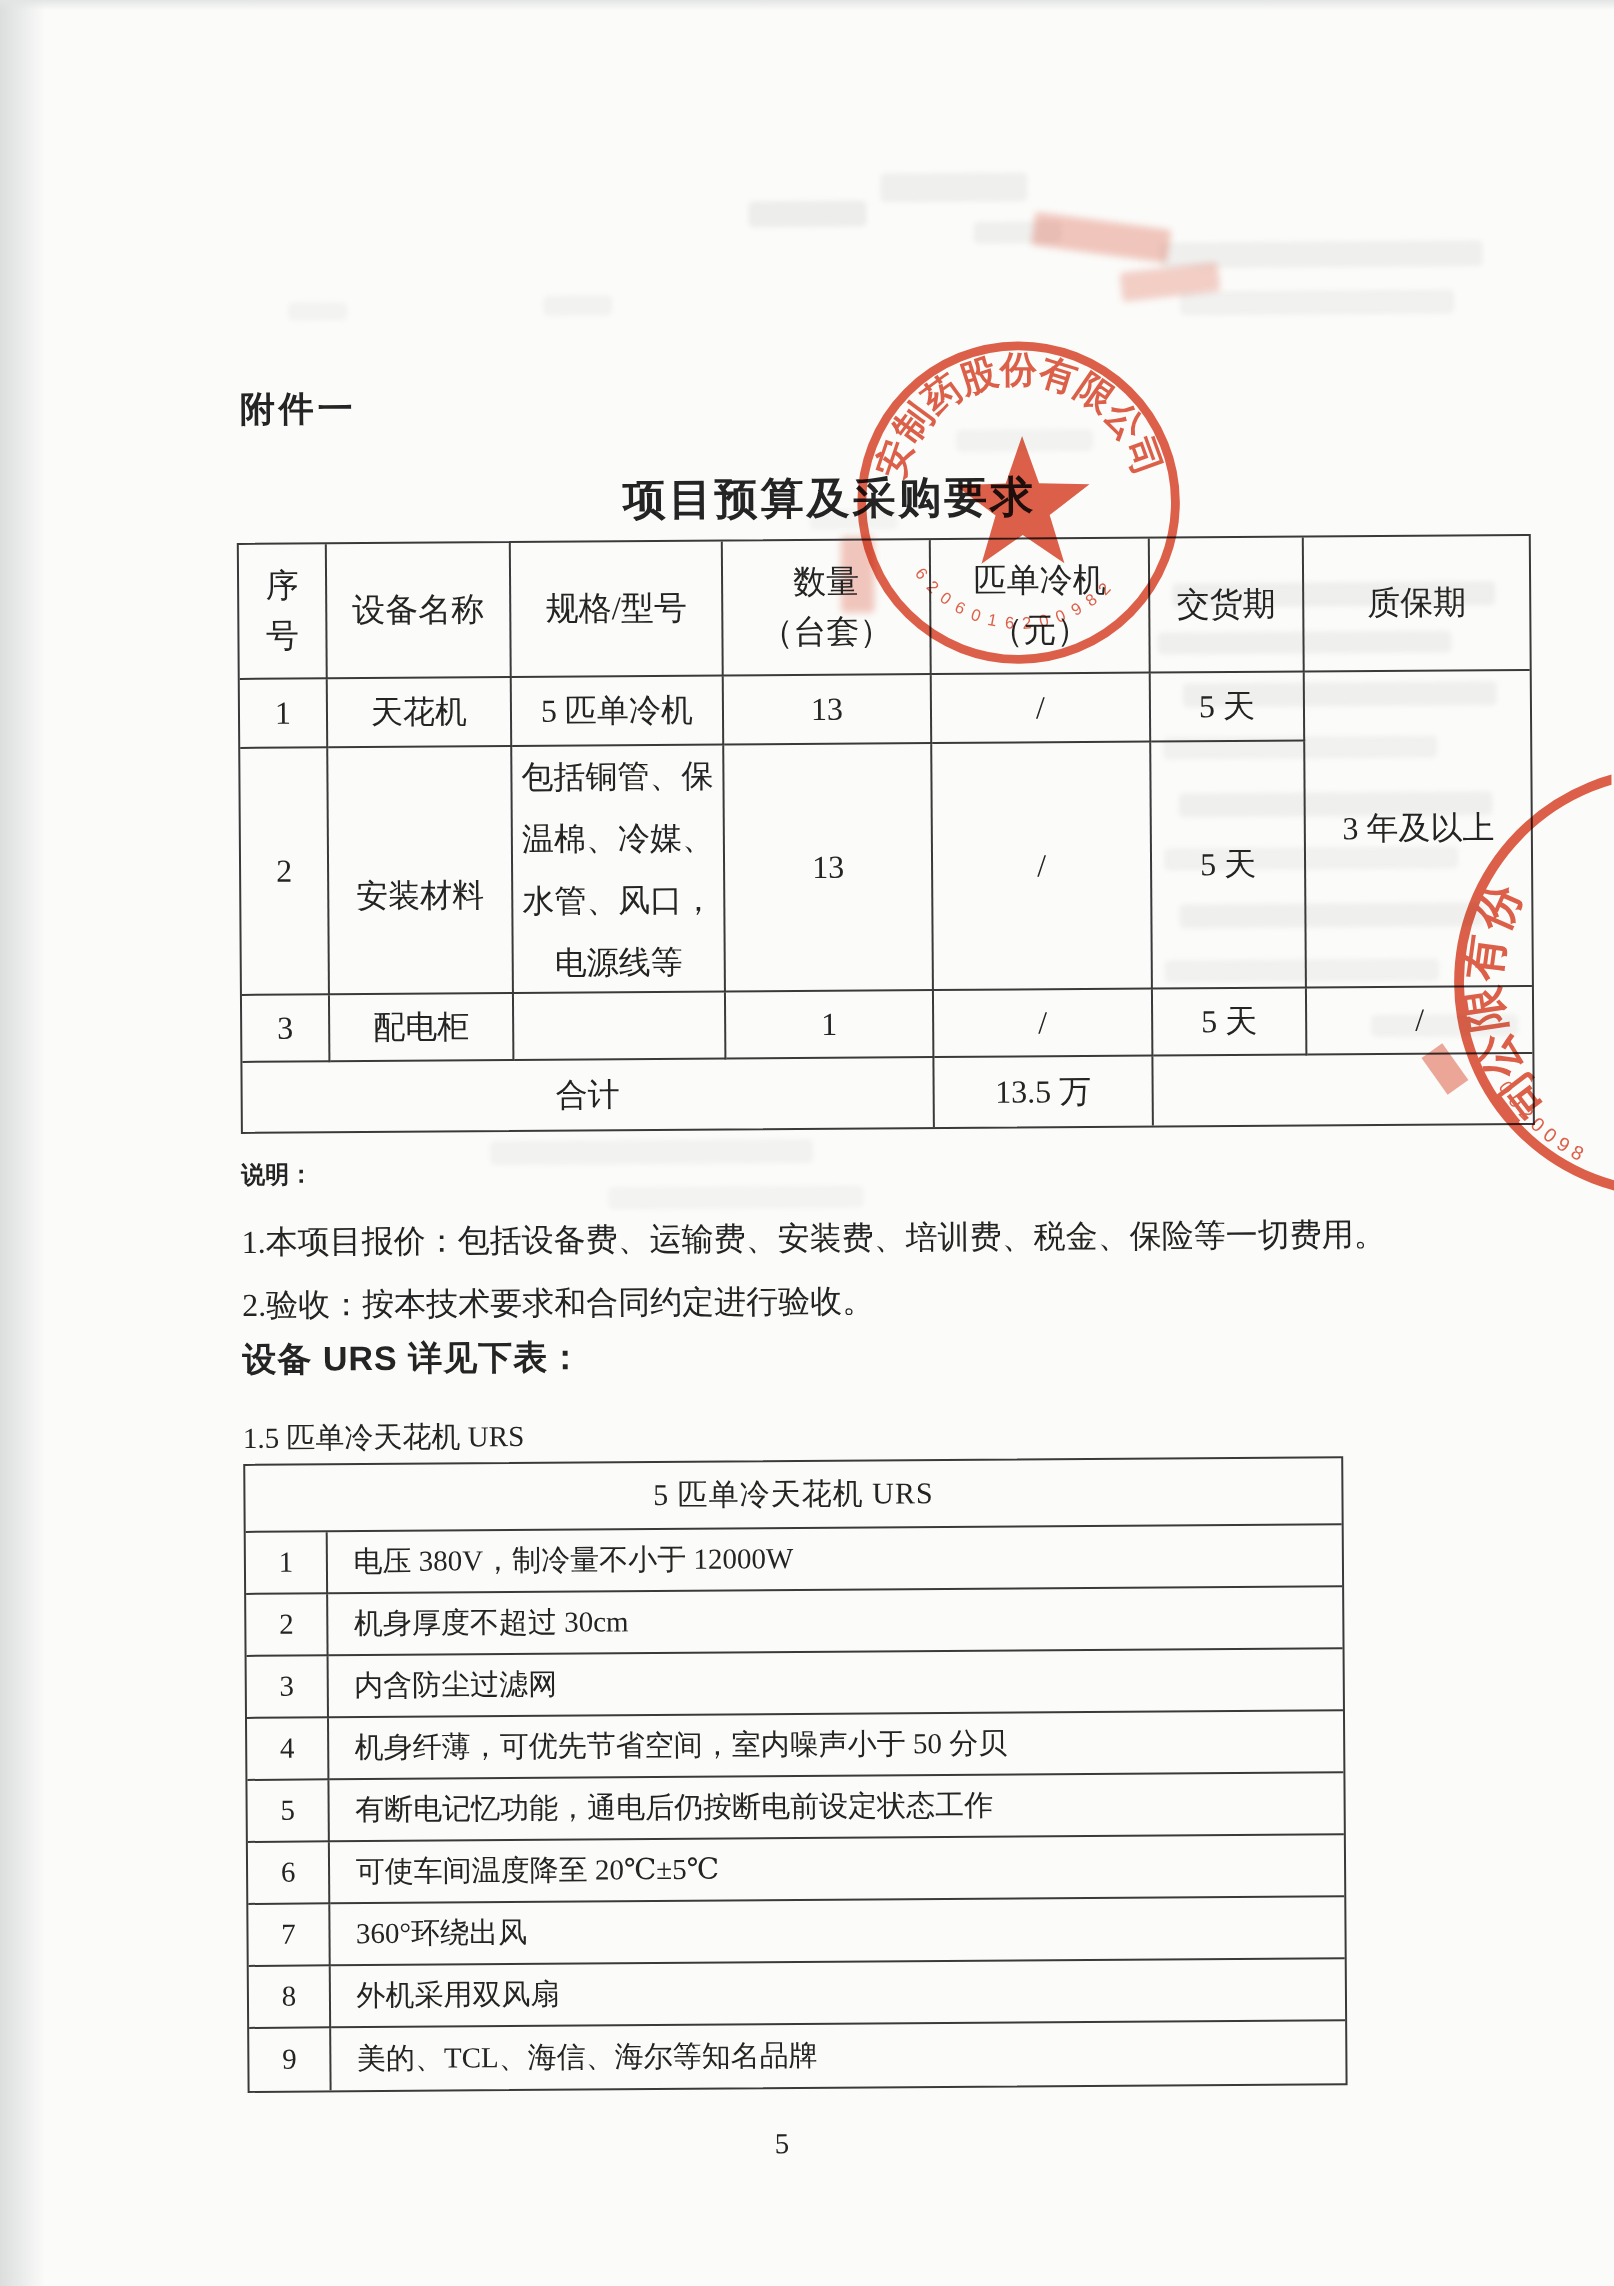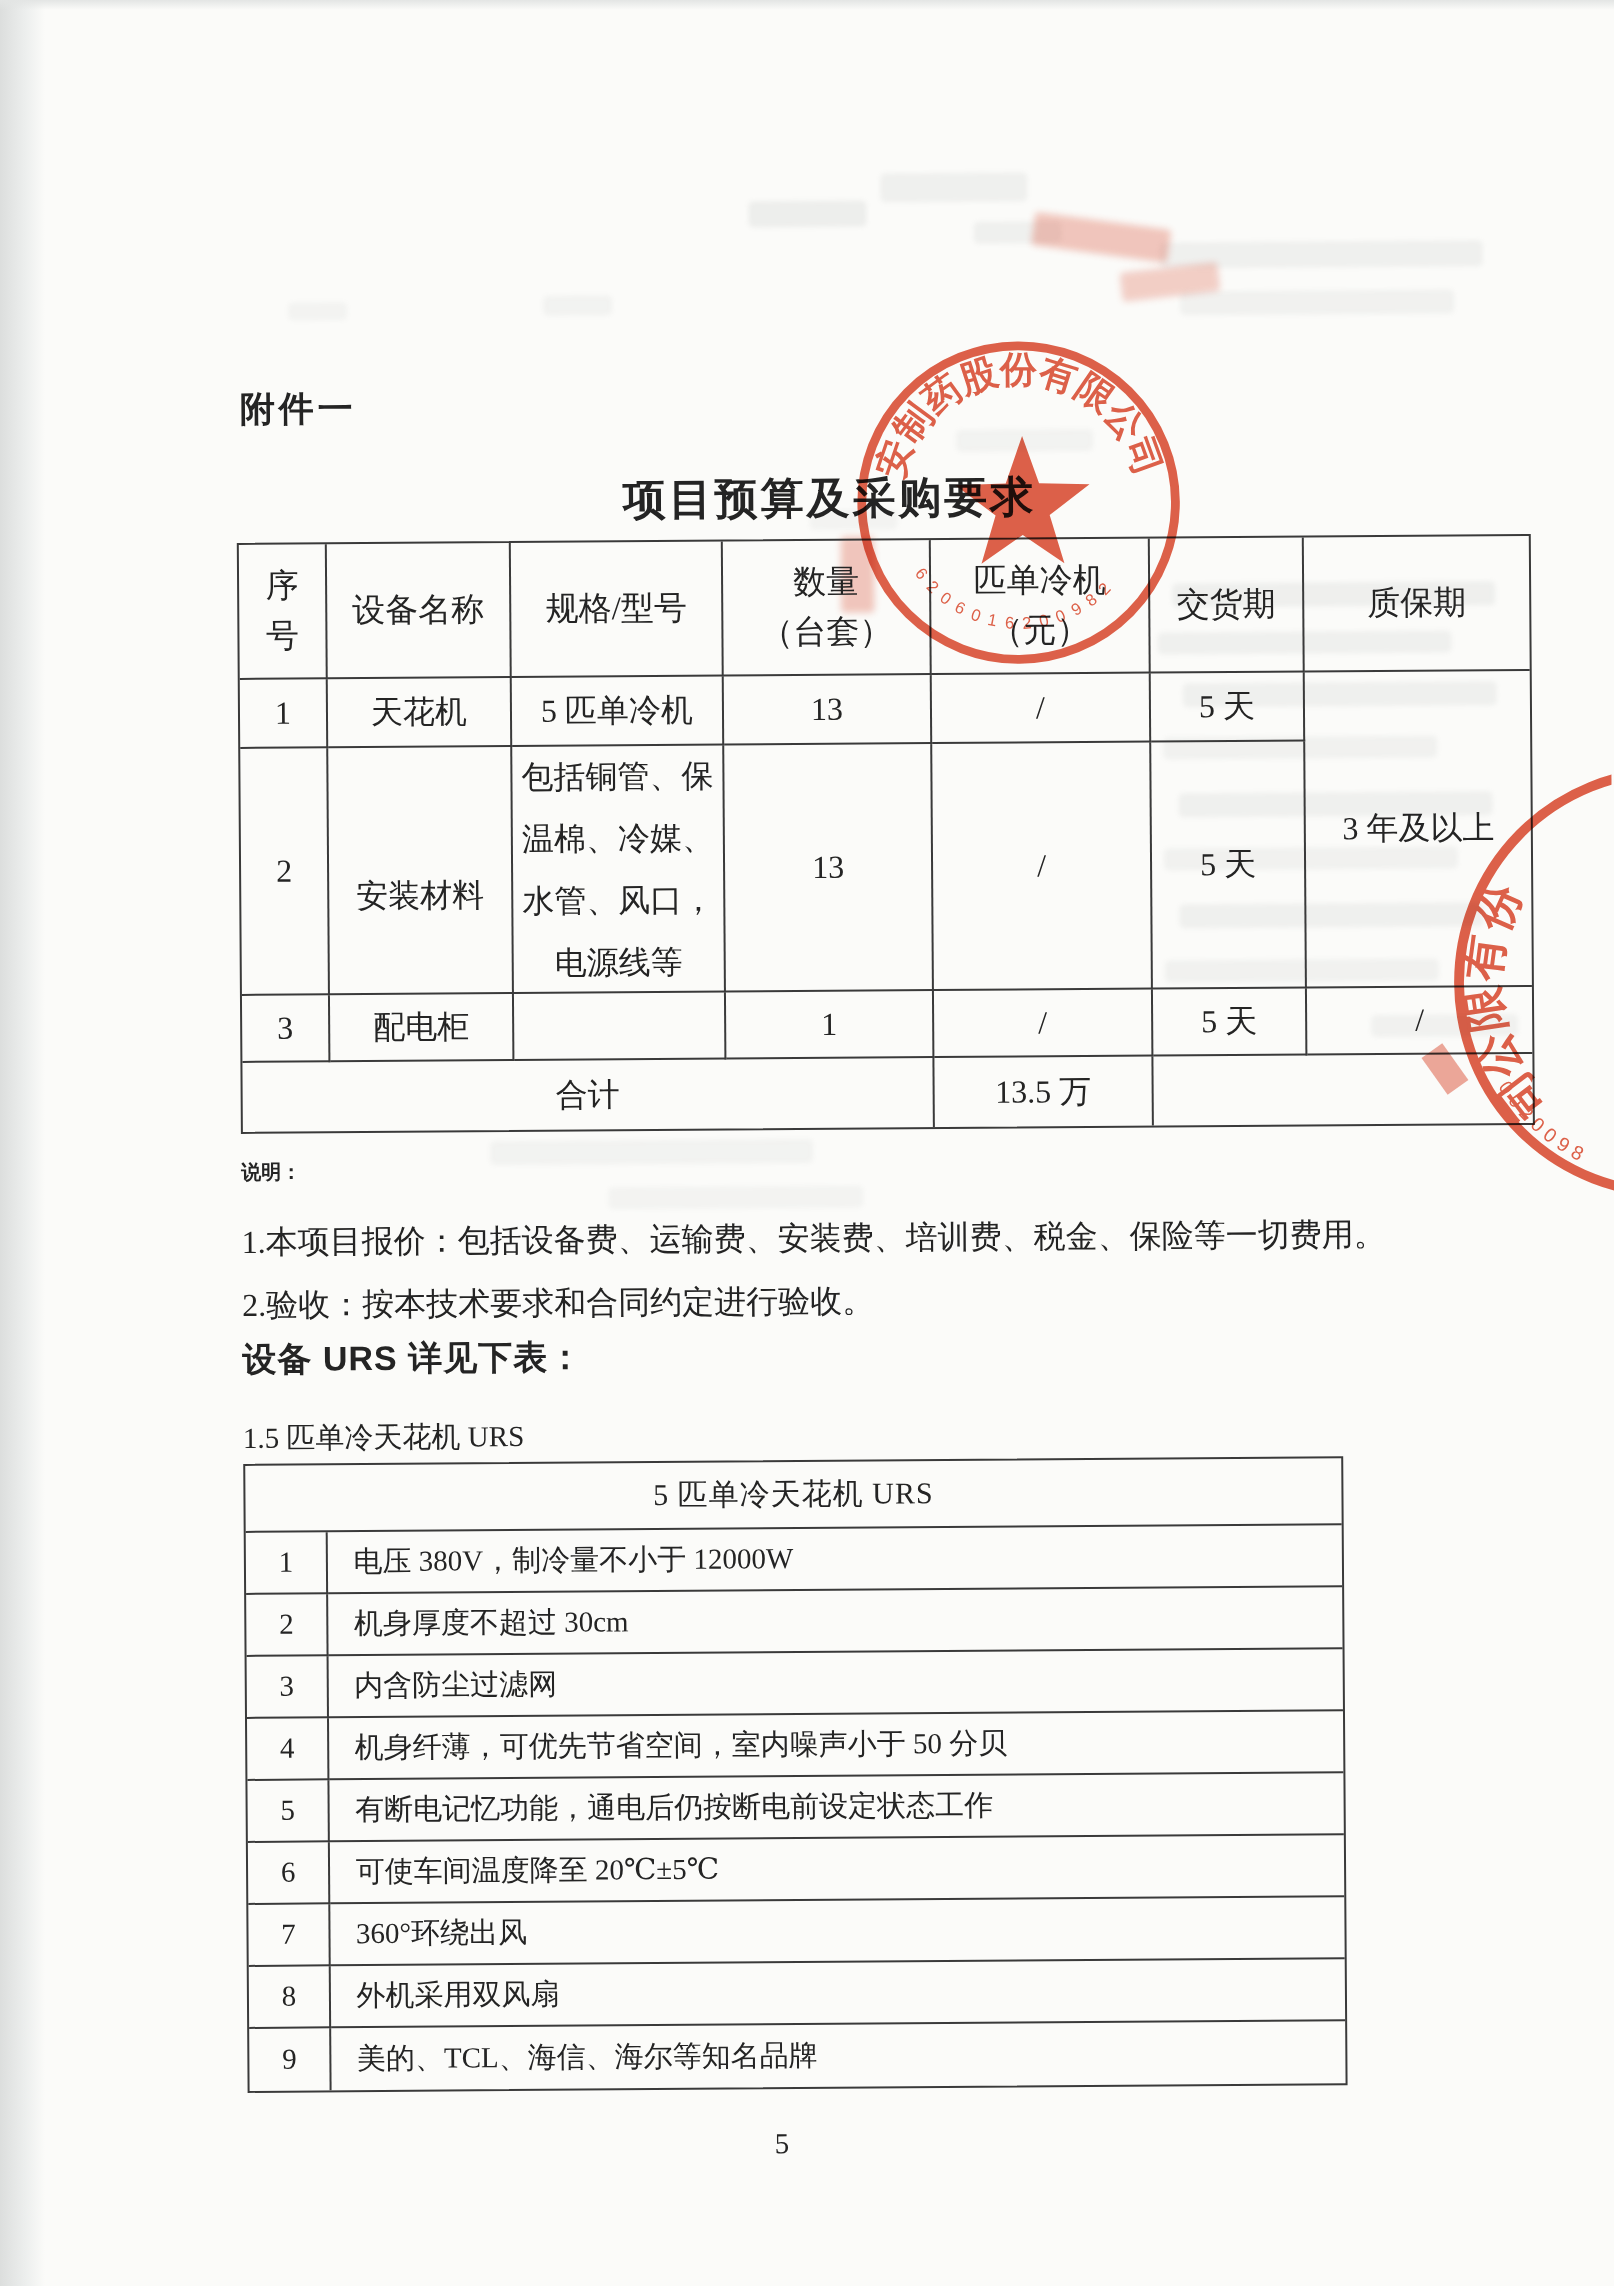--- a/index.html
+++ b/index.html
@@ -34,21 +34,21 @@
   .c.nb{border-bottom:none}
   .c.hdr{font-size:33px;}
   .c.two{flex-direction:column;line-height:1.5;}
   .spec2-inner{width:200px;line-break:anywhere;word-break:break-all;
     text-align:center;line-height:62px;font-size:32px;}
   .push-down{transform:translateY(25.5px);}
   .t2 .req{justify-content:flex-start;padding-left:25.5px;font-size:29px;}
   .t2 .no{font-size:29px;}
   .t2 .ttl{font-size:30px;letter-spacing:1px;}
 
-  .note-h{position:absolute;left:241px;top:1155px;font-size:20px;font-weight:600;
+  .note-h{position:absolute;left:241px;top:1155px;font-size:24px;font-weight:600;
     font-family:"Liberation Sans","DejaVu Sans",sans-serif;}
   .note-1{position:absolute;left:241px;top:1217px;font-size:32px;}
   .note-2{position:absolute;left:241px;top:1280px;font-size:32px;}
   .urs-intro{position:absolute;left:241px;top:1333px;font-size:34px;font-weight:700;
     font-family:"Liberation Sans","DejaVu Sans",sans-serif;letter-spacing:1px;}
   .urs-cap{position:absolute;left:241px;top:1415px;font-size:29px;}
   .pageno{position:absolute;left:241px;top:2127px;width:1068px;text-align:center;font-size:29px;}
 
   .stamps{position:absolute;inset:0;mix-blend-mode:multiply;opacity:.88;pointer-events:none;}
   .bl{position:absolute;background:#8e9494;filter:blur(2.9px);border-radius:4.9px;}

